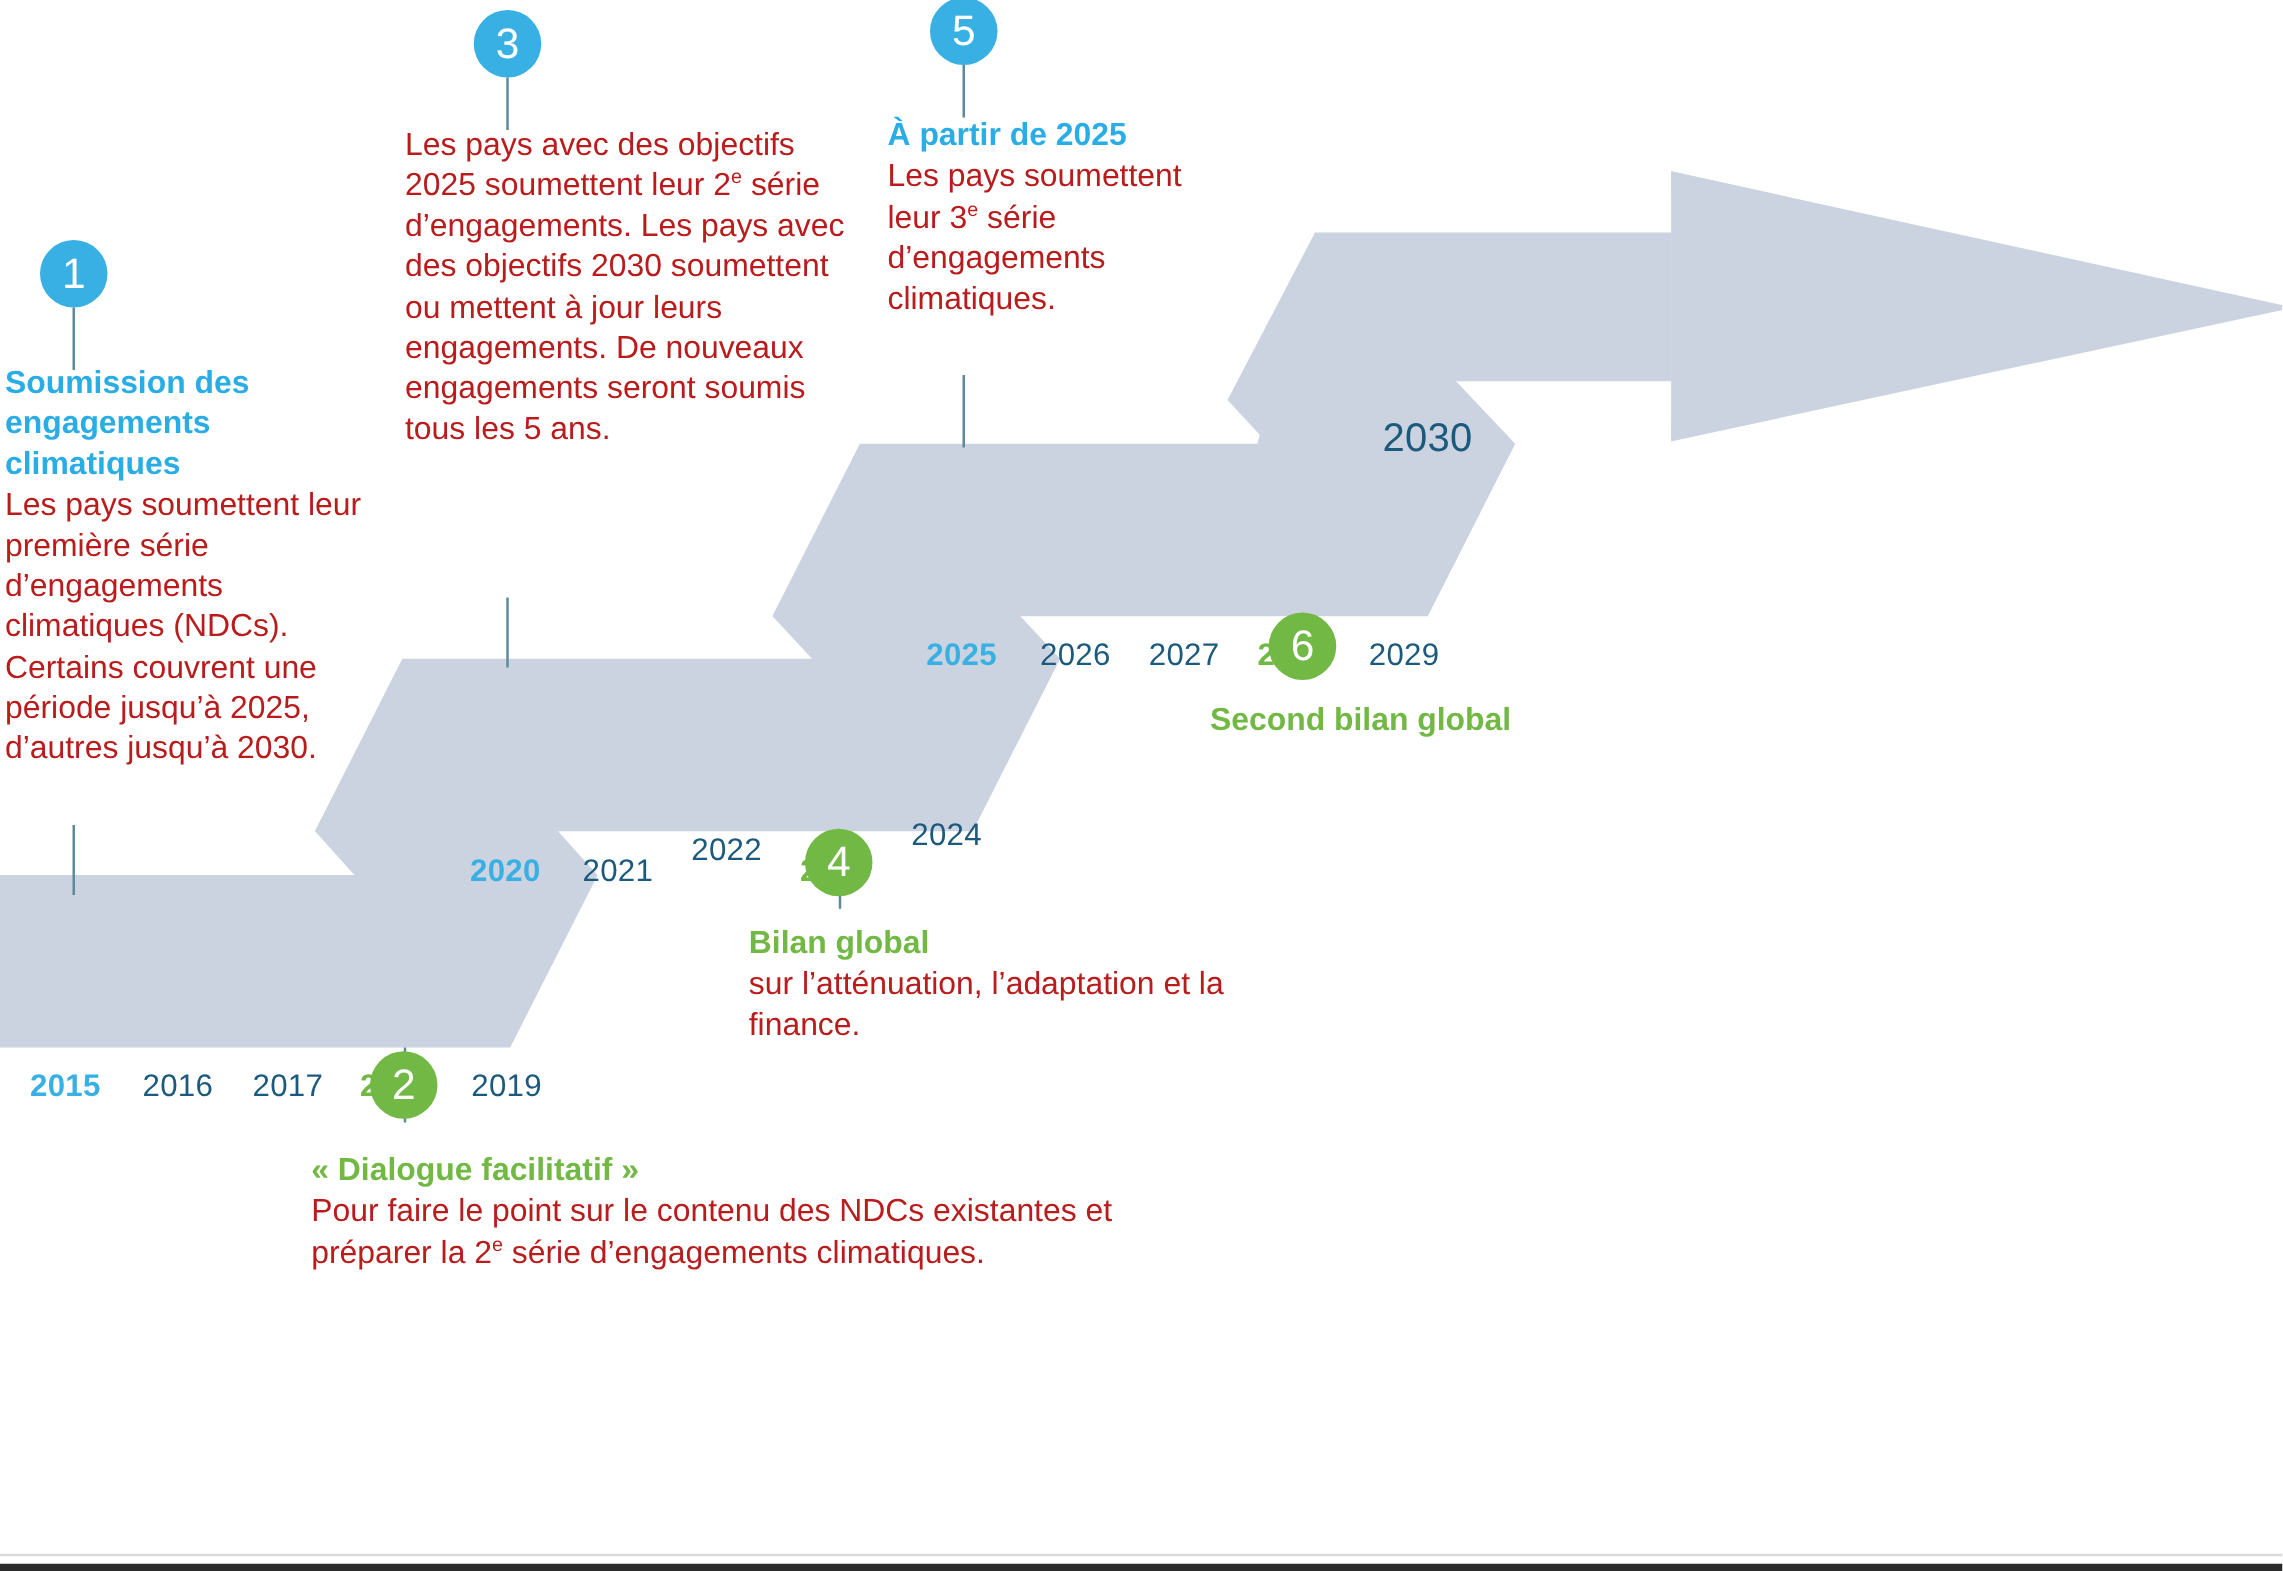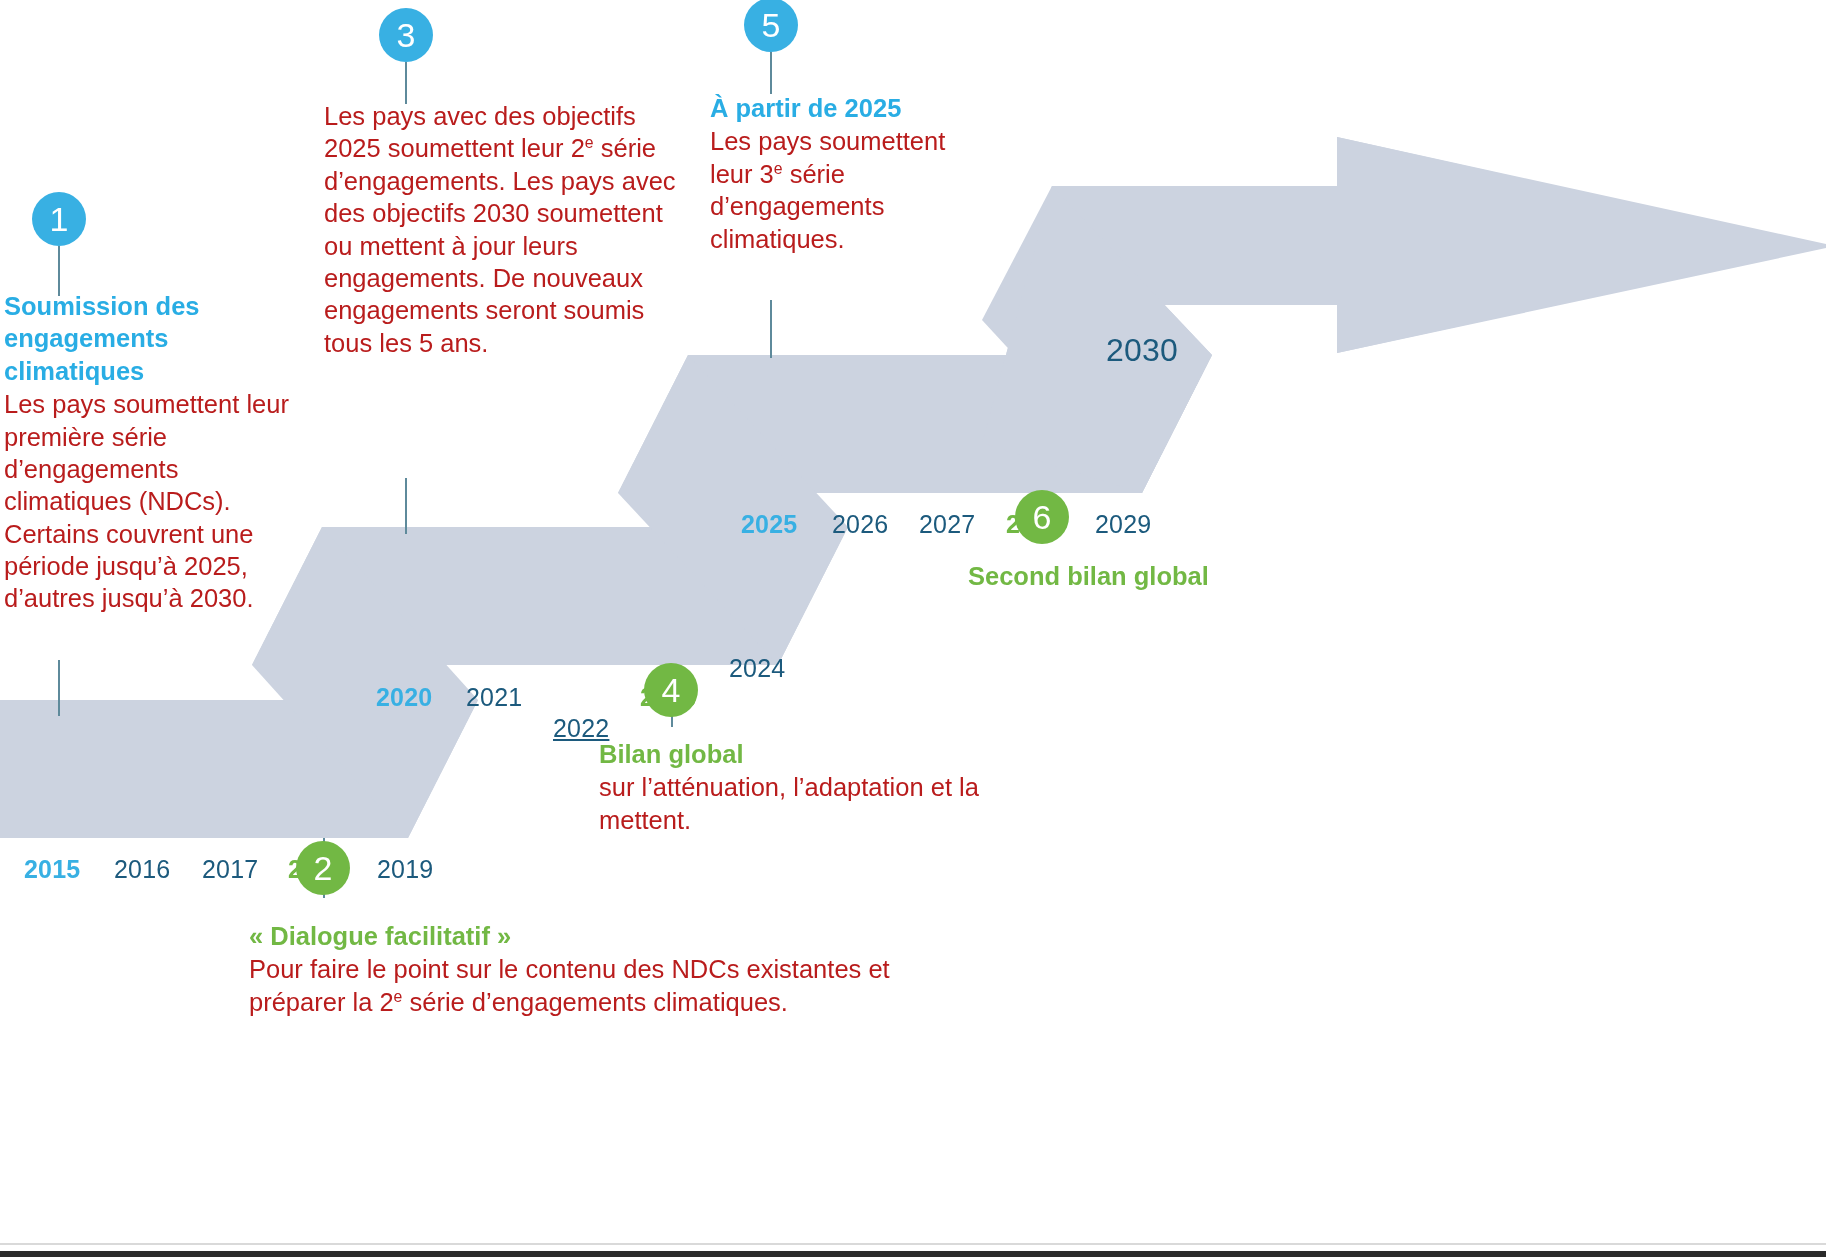--- a/index.html
+++ b/index.html
@@ -147,21 +147,21 @@
   </svg>
 
   <div class="year hl-blue" style="left:24px;  top:855px;">2015</div>
   <div class="year" style="left:114px; top:855px;">2016</div>
   <div class="year" style="left:202px; top:855px;">2017</div>
   <div class="year hl-green" style="left:288px; top:855px;">2018</div>
   <div class="year" style="left:377px; top:855px;">2019</div>
 
   <div class="year hl-blue" style="left:376px; top:683px;">2020</div>
   <div class="year" style="left:466px; top:683px;">2021</div>
-  <div class="year" style="left:553px; top:714px;text-decoration:underline;">2022</div>
+  <div class="year" style="left:553px; top:666px;">2022</div>
   <div class="year hl-green" style="left:640px; top:683px;">2023</div>
   <div class="year" style="left:729px; top:654px;">2024</div>
 
   <div class="year hl-blue" style="left:741px;  top:510px;">2025</div>
   <div class="year" style="left:832px;  top:510px;">2026</div>
   <div class="year" style="left:919px;  top:510px;">2027</div>
   <div class="year hl-green" style="left:1006px; top:510px;">2028</div>
   <div class="year" style="left:1095px; top:510px;">2029</div>
 
   <div class="year small" style="left:1106px; top:332px;">2030</div>
@@ -185,21 +185,21 @@
   <div class="stem" style="left:405px; top:62px; height:42px;"></div>
   <div class="block" style="left:324px; top:100px; width:352px;">
     <div class="body"><span>Les pays avec des objectifs 2025 soumettent leur 2</span><sup>e</sup><span> série d’engagements. Les pays avec des objectifs 2030 soumettent ou mettent à jour leurs engagements. De nouveaux engagements seront soumis tous les 5 ans.</span></div>
   </div>
   <div class="stem" style="left:405px; top:478px; height:56px;"></div>
 
   <div class="stem" style="left:671px; top:665px; height:62px;"></div>
   <div class="marker green" style="left:644px; top:663px;">4</div>
   <div class="block" style="left:599px; top:738px; width:420px;">
     <div class="head green">Bilan global</div>
-    <div class="body">sur l’atténuation, l’adaptation et la mettent.</div>
+    <div class="body">sur l’atténuation, l’adaptation et la finance.</div>
   </div>
 
   <div class="marker blue" style="left:744px; top:-2px;">5</div>
   <div class="stem" style="left:770px; top:52px; height:42px;"></div>
   <div class="block" style="left:710px; top:92px; width:250px;">
     <div class="head blue">À partir de 2025</div>
     <div class="body"><span>Les pays soumettent leur 3</span><sup>e</sup><span> série d’engagements climatiques.</span></div>
   </div>
   <div class="stem" style="left:770px; top:300px; height:58px;"></div>
 

